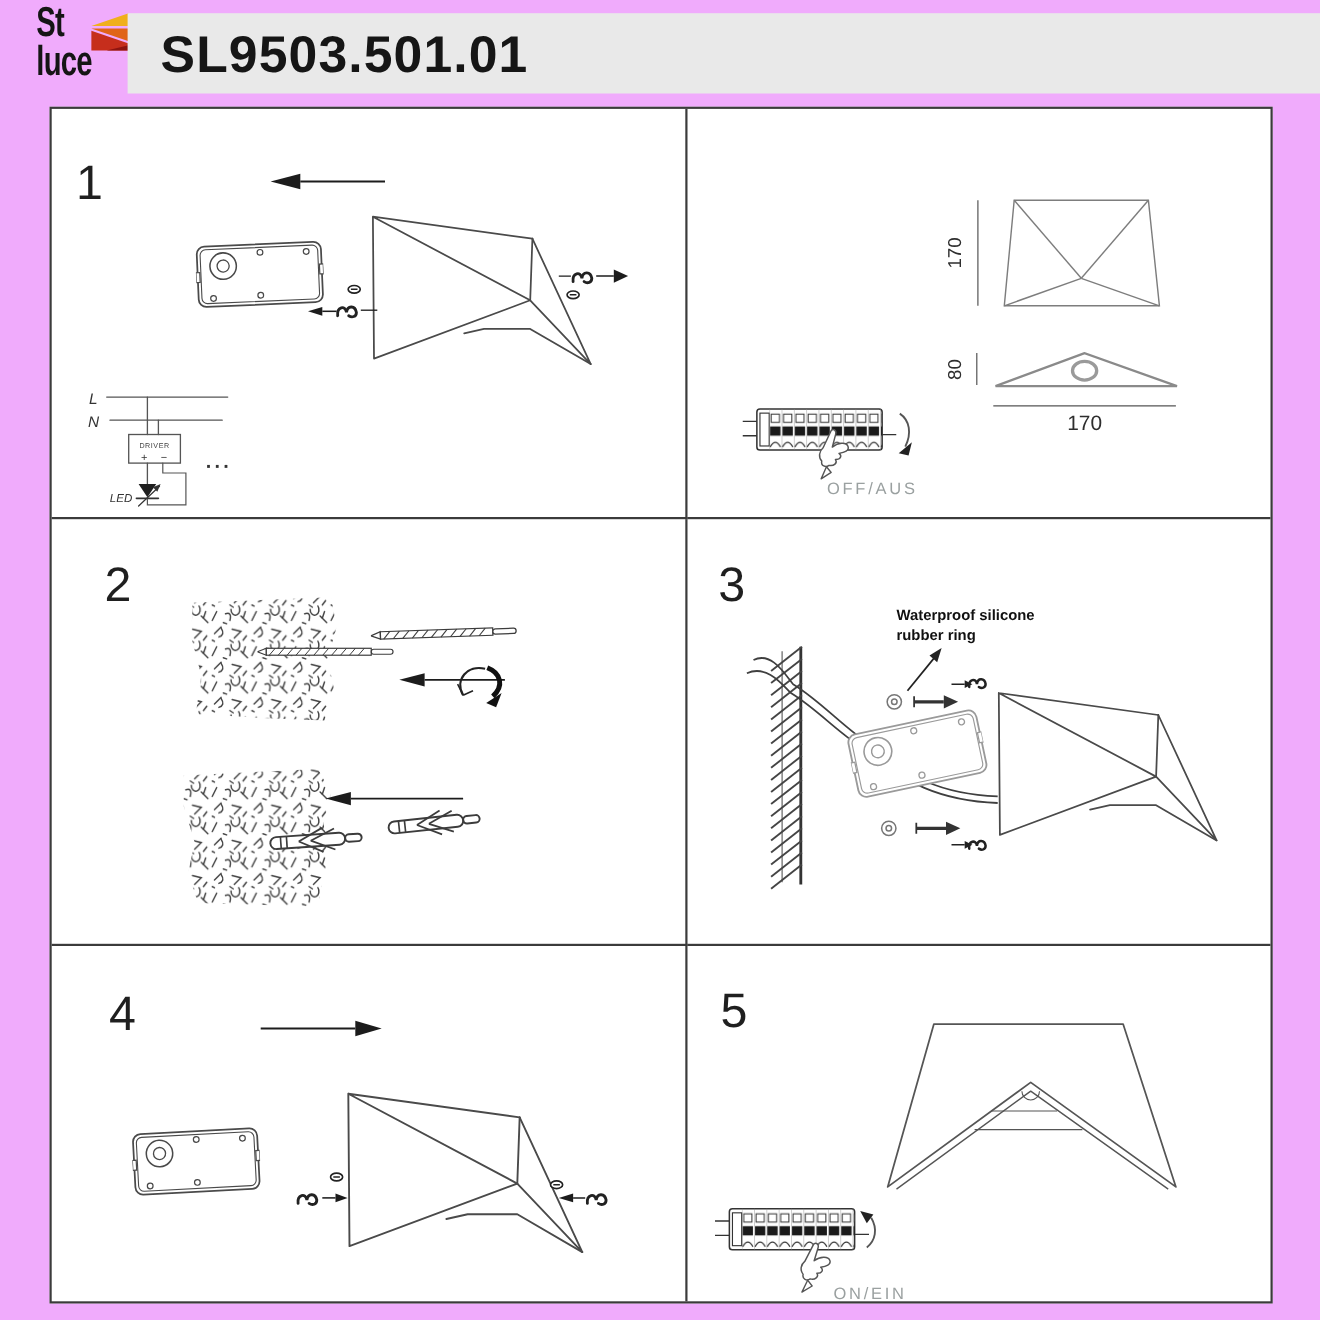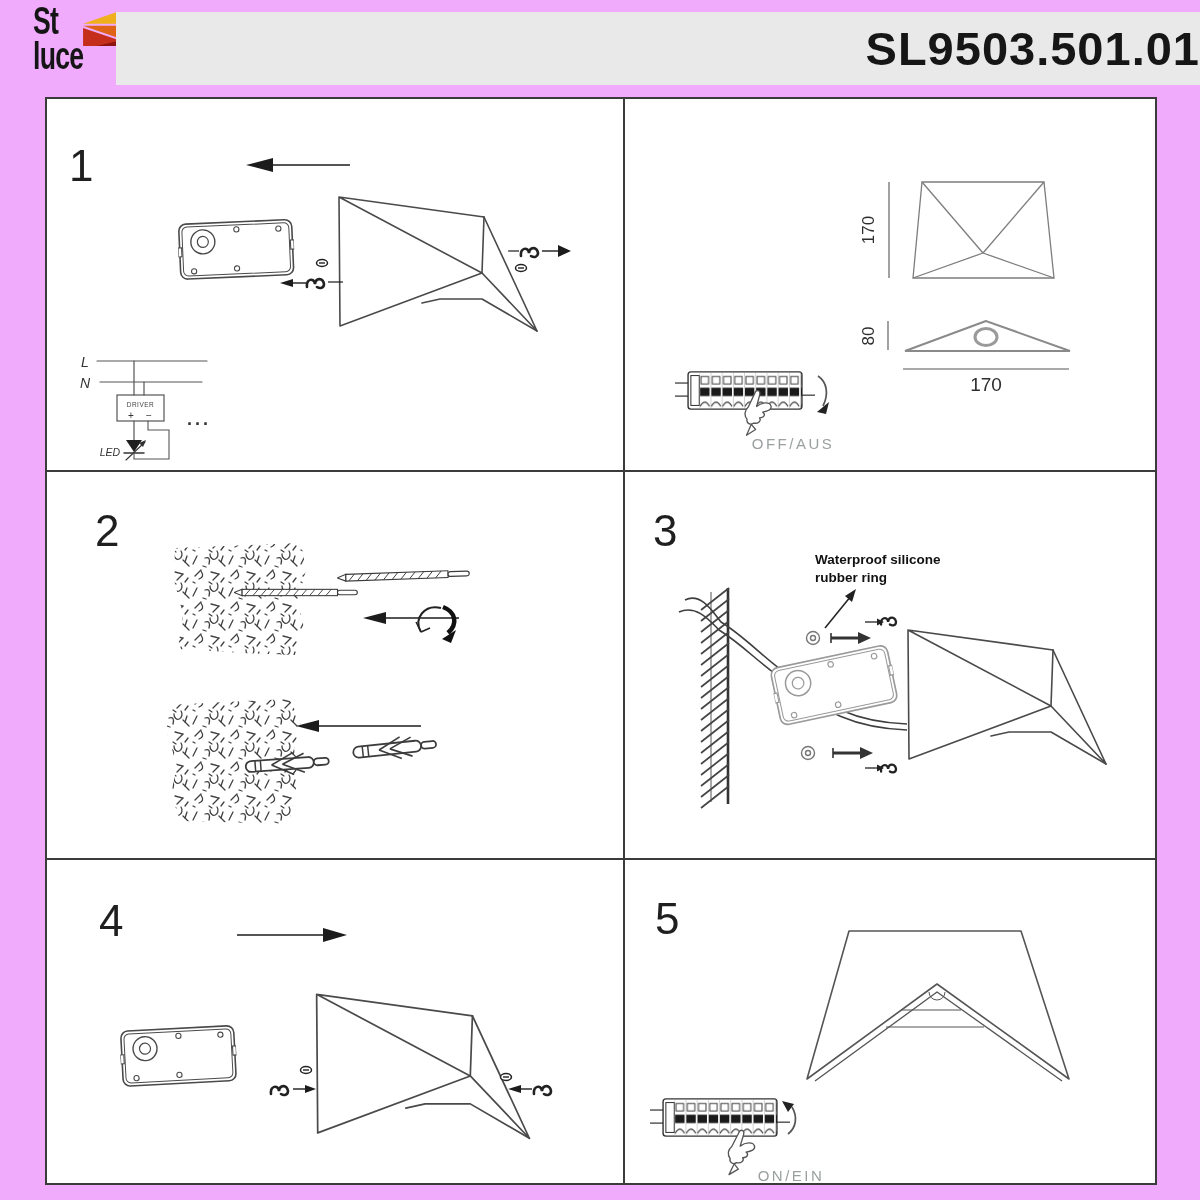--- a/index.html
+++ b/index.html
@@ -16,21 +16,21 @@
     font-size:38px; line-height:.92; letter-spacing:-1px;
   }
   .logo .ltxt span { display:block; }
   .logo-sq { position:absolute; left:48px; top:7px; width:38px; height:36px; }
   .titlebar {
     position:absolute; left:116px; top:12px; width:1084px; height:73px;
     background:#e9e9e9;
   }
   .titlebar span {
     display:block; padding-left:30px; line-height:74px; font-size:47px;
-    font-weight:bold; color:#161616; letter-spacing:1px; white-space:nowrap;text-align:right;
+    font-weight:bold; color:#161616; letter-spacing:1px; white-space:nowrap;
   }
   
   .grid {
     position:absolute; left:45px; top:97px; width:1112px; height:1088px;
     border:2.5px solid #3b3b3b; display:grid;
     grid-template-columns:578px 1fr; grid-template-rows:373px 388px 1fr;
     background:#fff;
   }
   .cell { position:relative; }
   .br { border-right:2px solid #3b3b3b; }

